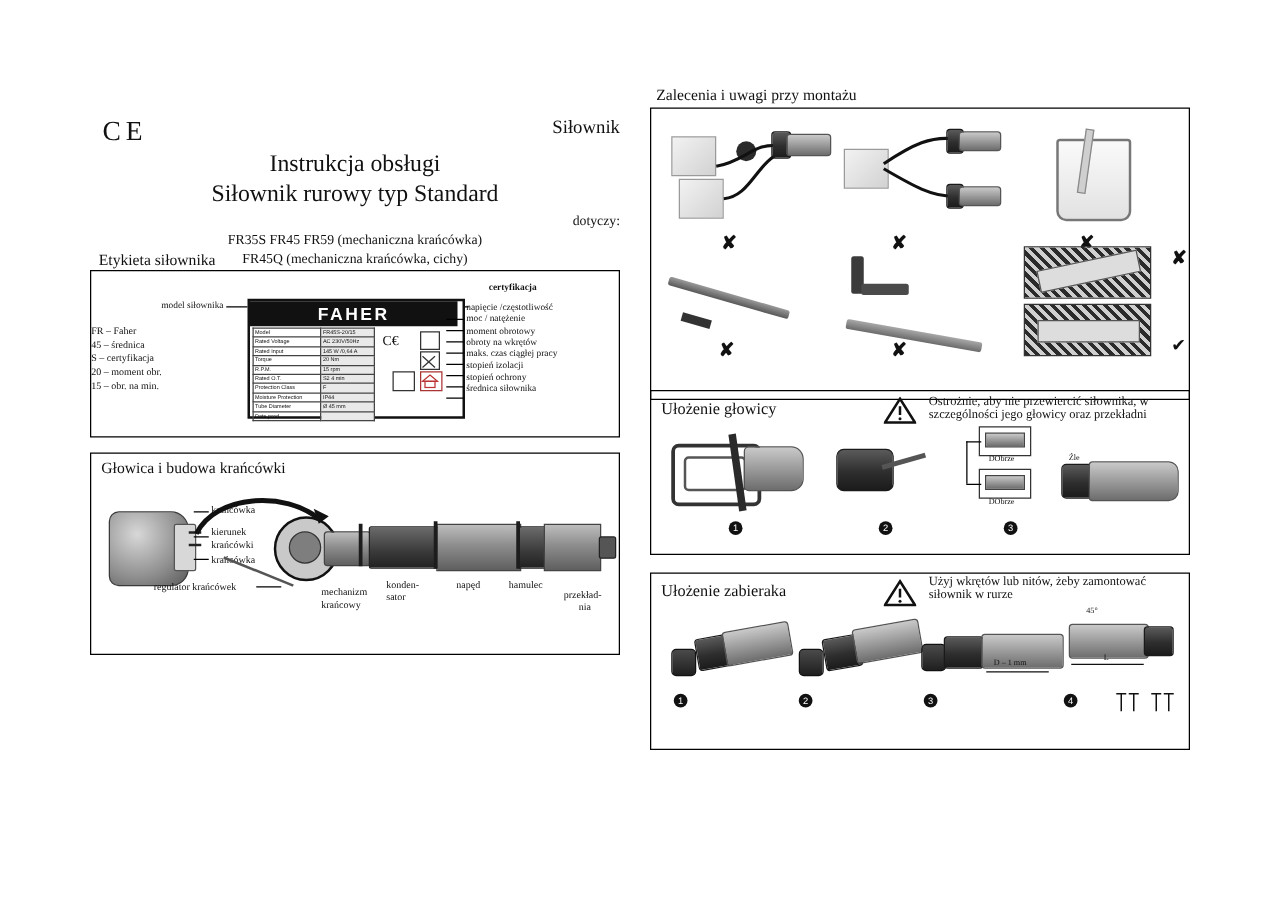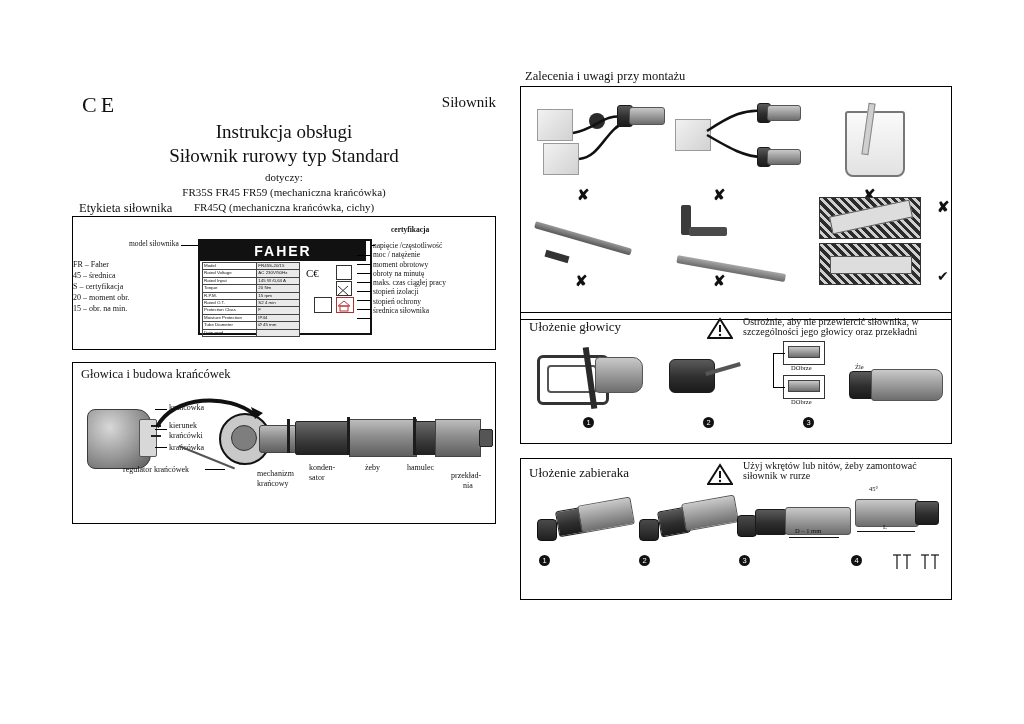--- a/index.html
+++ b/index.html
@@ -20,21 +20,21 @@
 
   
   #left-col{position:absolute;left:72px;top:70px;width:424px;height:460px;}
 
   #ce-mark{position:absolute;left:10px;top:22px;font-size:22px;letter-spacing:1px;font-family:"Liberation Serif",serif;}
   #silownik-word{position:absolute;right:0px;top:24px;font-size:15px;}
 
   #title-block{position:absolute;left:0;top:50px;width:424px;text-align:center;}
   #title-block .t1{font-size:19px;line-height:24px;}
   #title-block .t2{font-size:19px;line-height:24px;}
-  #title-block .t3{font-size:11px;line-height:15px;margin-top:2px;}
+  #title-block .t3{font-size:11px;line-height:15px;margin-top:2px;text-align:right;}
   #title-block .t4{font-size:11px;line-height:15px;}
   #title-block .t5{font-size:11px;line-height:15px;}
 
   
   .boxed{position:absolute;border:1px solid #000;}
   .boxed .hdr{position:absolute;left:6px;top:2px;font-size:12.5px;background:#fff;padding:0 2px;}
 
   #sec-label{left:0px;top:146px;width:422px;height:132px;}
   #sec-head{left:0px;top:292px;width:422px;height:160px;}
 
@@ -194,39 +194,39 @@
                 </svg>
             </div>
           </div>
         </div>
       </div>
 
       <div class="rlabels">
         <div>napięcie /częstotliwość</div>
         <div>moc / natężenie</div>
         <div>moment obrotowy</div>
-        <div>obroty na minutę</div>
+        <div>obroty na wkrętów</div>
         <div>maks. czas ciągłej pracy</div>
         <div>stopień izolacji</div>
         <div>stopień ochrony</div>
         <div>średnica siłownika</div>
       </div>
 
       <div class="ldr" style="left:284px;top:38px;width:14px;"></div>
       <div class="ldr" style="left:284px;top:47px;width:14px;"></div>
       <div class="ldr" style="left:284px;top:56px;width:14px;"></div>
       <div class="ldr" style="left:284px;top:65px;width:14px;"></div>
       <div class="ldr" style="left:284px;top:74px;width:14px;"></div>
       <div class="ldr" style="left:284px;top:83px;width:14px;"></div>
       <div class="ldr" style="left:284px;top:92px;width:14px;"></div>
       <div class="ldr" style="left:284px;top:101px;width:14px;"></div>
     </div>
 
     <div class="boxed" id="sec-head">
-      <div class="hdr" style="top:4px;left:6px;">Głowica i budowa krańcówek</div>
+      <div class="hdr" style="top:4px;left:6px;">Głowica i budowa krańcówki</div>
 
       <div id="headfig">
 
         <div class="headcap" style="left:6px;top:24px;width:62px;height:58px;border-radius:8px 14px 14px 8px;"></div>
         <div style="position:absolute;left:58px;top:34px;width:16px;height:36px;background:#d8d8d8;border:1px solid #555;border-radius:2px;"></div>
         <div style="position:absolute;left:70px;top:40px;width:10px;height:2px;background:#222;"></div>
         <div style="position:absolute;left:70px;top:50px;width:10px;height:2px;background:#222;"></div>
 
         <div style="position:absolute;left:138px;top:28px;width:48px;height:48px;border:2px solid #111;border-radius:50%;background:#c9c9c9;"></div>
         <div style="position:absolute;left:150px;top:40px;width:24px;height:24px;border-radius:50%;background:#7e7e7e;border:1px solid #333;"></div>
@@ -256,21 +256,21 @@
         <div class="hl" style="left:88px;top:58px;">krańcówka</div>
         <div class="ldr" style="left:74px;top:62px;width:12px;"></div>
 
         <div class="hl" style="left:42px;top:80px;">regulator krańcówek</div>
         <div class="ldr" style="left:124px;top:84px;width:20px;"></div>
 
         <div class="hl" style="left:176px;top:84px;">mechanizm</div>
         <div class="hl" style="left:176px;top:94px;">krańcowy</div>
         <div class="hl" style="left:228px;top:78px;font-family:Liberation Serif, serif;">konden-</div>
         <div class="hl" style="left:228px;top:88px;">sator</div>
-        <div class="hl" style="left:284px;top:78px;">żeby</div>
+        <div class="hl" style="left:284px;top:78px;">napęd</div>
         <div class="hl" style="left:326px;top:78px;">hamulec</div>
         <div class="hl" style="left:370px;top:86px;">przekład-</div>
         <div class="hl" style="left:382px;top:96px;">nia</div>
 
         <div style="position:absolute;left:98px;top:60px;width:60px;height:2px;background:#555;transform:rotate(22deg);transform-origin:left center;"></div>
       </div>
     </div>
   </div>
 
   <div id="right-col">

